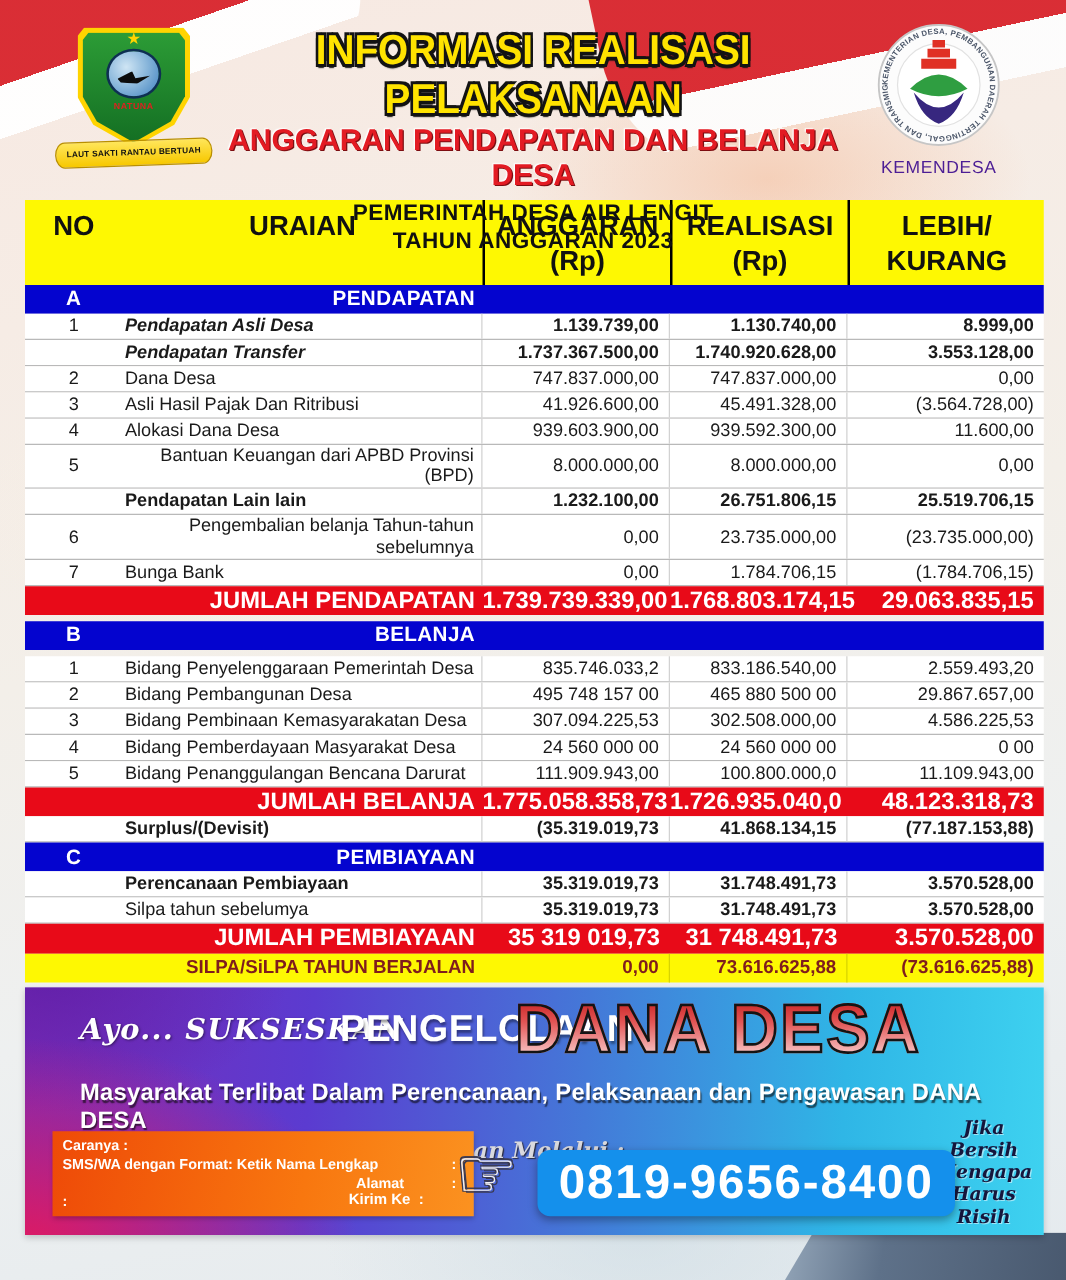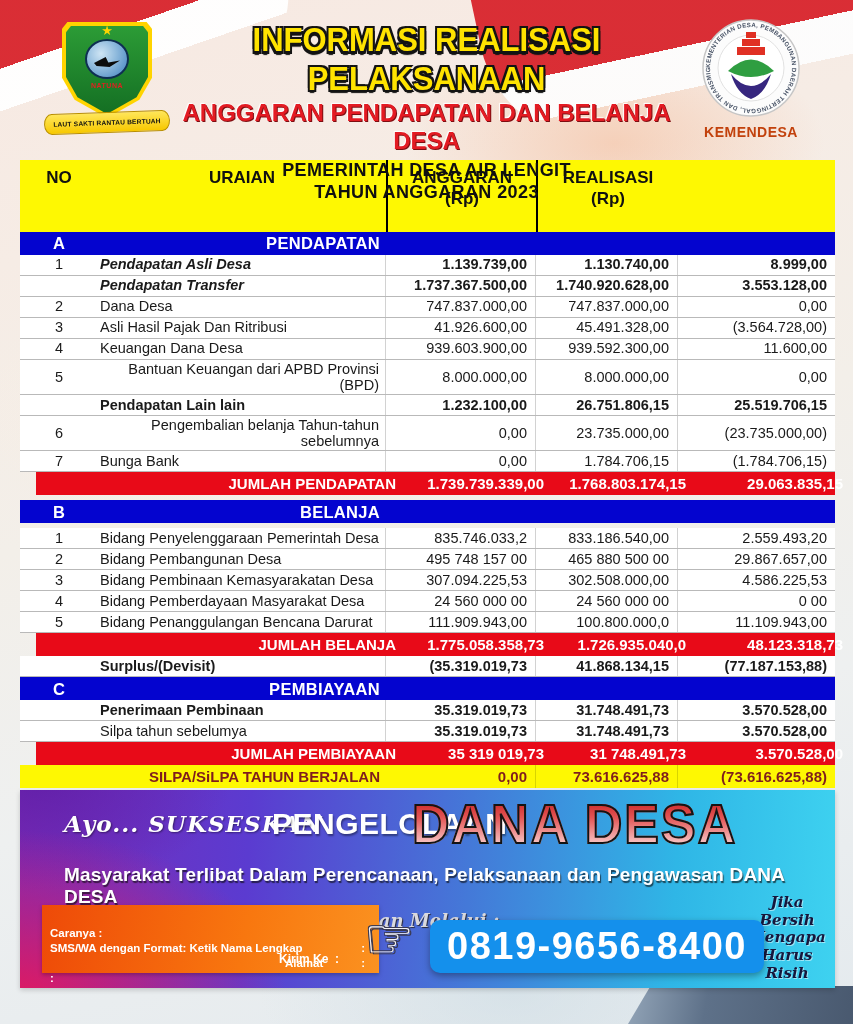--- a/index.html
+++ b/index.html
@@ -40,38 +40,38 @@
   .shield .globe { position:absolute; top:17px; left:50%; transform:translateX(-50%); width:44px; height:40px; border-radius:50%;
     background:radial-gradient(circle at 35% 35%, #cfe5f4 0%, #8db9dc 45%, #3d7fbe 100%); border:2px solid #0e2f52; z-index:2; }
   .shield .globe::after { content:""; position:absolute; left:7px; top:16px; width:26px; height:10px; background:#0c0c0c;
     clip-path:polygon(0 60%,45% 0,55% 55%,100% 35%,60% 100%,10% 90%); }
   .shield .nm { position:absolute; top:60px; left:0; right:0; text-align:center; color:#e02020; font-size:7px; font-weight:700; z-index:2; letter-spacing:.5px; }
   .motto { position:relative; margin:-6px auto 0; width:126px; height:21px; background:linear-gradient(#ffe65a,#f7c800);
     border:1px solid #b98f00; border-radius:11px/70%; display:flex; align-items:center; justify-content:center;
     font-size:6.6px; font-weight:700; color:#111; letter-spacing:.2px; transform:rotate(-2deg); z-index:8; }
   
   .kemendesa { position:absolute; right:36px; top:18px; width:132px; height:128px; z-index:7; text-align:center; }
-  .kname { margin-top:2px; font-size:14px; font-weight:700; color:#c2410c; letter-spacing:.5px; }
+  .kname { margin-top:2px; font-size:14px; font-weight:400; color:#4c1d95; letter-spacing:.5px; }
   
   .tbl { position:absolute; left:20px; top:160px; width:815px; z-index:5; }
   .thead { display:grid; grid-template-columns:78px 288px 150px 142px 157px; background:#fef802; }
-  .th { padding-top:7px; padding-bottom:22px; text-align:center; font-size:17px; font-weight:700; color:#111; line-height:1.25; }
+  .th { padding-top:7px; padding-bottom:6px; text-align:center; font-size:22px; font-weight:700; color:#111; line-height:1.25; }
   .th.vsep { border-left:2px solid #000000; }
   .trow { display:grid; grid-template-columns:78px 288px 150px 142px 157px; background:#ffffff; align-items:center; }
   .trow.item { border-bottom:1px solid #b9b9b9; min-height:21px; font-size:14.5px; color:#1a1a1a; }
   .trow.tall { min-height:34px; }
   .trow .cell { line-height:1.12; padding-top:1px; padding-bottom:1px; }
   .cell.no { text-align:center; }
   .cell.ur { padding-left:2px; padding-right:6px;text-align:right; }
   .cell.num { text-align:right; padding-right:8px; font-variant-numeric:tabular-nums; }
   .trow.item .cell.ur, .trow.item .cell.num:not(.last) { border-right:1px solid #d2d2d2; align-self:stretch; display:flex; align-items:center; }
   .trow.item .cell.num:not(.last) { justify-content:flex-end; }
   .b { font-weight:700; } .i { font-style:italic; }
   .trow.section { background:#0404cf; color:#ffffff; font-weight:700; min-height:23px; font-size:16.5px; letter-spacing:.3px; }
-  .trow.total { background:#e80a18; color:#ffffff; font-weight:700; min-height:23px; font-size:15px;margin-left:16px; }
+  .trow.total { background:#e80a18; color:#ffffff; font-weight:700; min-height:23px; font-size:19px; }
   .trow.grand { background:#fef802; color:#7f1d1d; font-weight:700; min-height:23px; font-size:15px; }
   .trow.grand .cell.num:not(.last) { border-right:1px solid #d8d400; align-self:stretch; display:flex; align-items:center; justify-content:flex-end; }
   .trow.gap { margin-top:5px; }
   
   .banner { position:absolute; left:20px; top:790px; width:815px; height:198px; z-index:6;
     background:
       radial-gradient(ellipse 430px 270px at 0% 105%, rgba(232,24,90,0.92) 0%, rgba(232,24,90,0) 62%),
       radial-gradient(ellipse 300px 170px at 2% -5%, rgba(92,28,164,0.75) 0%, rgba(92,28,164,0) 65%),
       linear-gradient(93deg, #7a2cb8 0%, #5b3bd0 28%, #4479d8 55%, #2fb6e6 80%, #3ed2f0 100%);
     box-shadow:0 2px 5px rgba(0,0,0,.18); }
@@ -84,21 +84,21 @@
     -webkit-background-clip:text; background-clip:text; color:transparent;
     -webkit-text-stroke:2px #141414; transform:scaleY(1.05); }
   .bline1 { position:absolute; left:44px; top:74px; font-size:19px; font-weight:700; color:#ffffff;
     text-shadow:1px 2px 1px rgba(10,10,10,.65); letter-spacing:.2px; }
   .bline2 { position:absolute; left:44px; top:101px; font-size:21px; font-weight:700; color:#ffffff;
     text-shadow:1px 2px 1px rgba(10,10,10,.65);margin-top:20px; }
   .disampaikan { position:absolute; left:252px; top:120px; font-family:"DejaVu Serif", serif; font-style:italic;
     font-weight:700; font-size:18px; color:#d9d9de; text-shadow:1px 1px 1px #2a2a3a; }
   .obox { position:absolute; left:22px; top:115px; width:337px; height:68px;
     background:linear-gradient(100deg,#ee4a08 0%, #f8770f 60%, #fb9220 100%);
-    box-shadow:0 2px 4px rgba(0,0,0,.25); padding:21px 8px 0 8px; color:#ffffff; font-weight:700; font-size:11.5px; line-height:1.3; }
+    box-shadow:0 2px 4px rgba(0,0,0,.25); padding:5px 8px 0 8px; color:#ffffff; font-weight:700; font-size:11.5px; line-height:1.3; }
   .fmt-row { display:flex; }
   .fl { width:318px; }
   .fl.c2 { text-align:right; padding-right:38px; }
   .fc { width:10px; }
   .kirim { position:absolute; right:40px; bottom:5px; font-weight:700; font-size:12px; }
   .hand { position:absolute; left:344px; top:116px; font-size:56px; color:#f0f0f6; z-index:8;
     text-shadow:2px 2px 0 #3a3a52, -1px -1px 0 #3a3a52, 1px -1px 0 #3a3a52, -1px 1px 0 #3a3a52; }
   .phonebox { position:absolute; left:410px; top:130px; width:334px; height:53px; background:#1490ec; border-radius:10px;
     box-shadow:0 3px 7px rgba(0,0,0,.35); display:flex; align-items:center; justify-content:center;
     font-size:38px; font-weight:900; color:#ffffff; letter-spacing:1.5px; z-index:7; }
@@ -150,20 +150,21 @@
   </svg>
   <div class="kname">KEMENDESA</div>
 </div>
 
 <div class="tbl">
   <div class="thead">
     <div class="th"><span>NO</span></div>
     <div class="th"><span>URAIAN</span></div>
     <div class="th vsep"><span>ANGGARAN</span><br><span>(Rp)</span></div>
     <div class="th vsep"><span>REALISASI</span><br><span>(Rp)</span></div>
+    <div class="th vsep"><span>LEBIH/</span><br><span>KURANG</span></div>
   </div>
   <div>
       <div class="trow section">
         <div class="cell no">A</div>
         <div class="cell ur">PENDAPATAN</div>
         <div class="cell num"></div>
         <div class="cell num"></div>
         <div class="cell num last"></div>
       </div>
       <div class="trow item">
@@ -189,21 +190,21 @@
       </div>
       <div class="trow item">
         <div class="cell no">3</div>
         <div class="cell ur">Asli Hasil Pajak Dan Ritribusi</div>
         <div class="cell num">41.926.600,00</div>
         <div class="cell num">45.491.328,00</div>
         <div class="cell num last">(3.564.728,00)</div>
       </div>
       <div class="trow item">
         <div class="cell no">4</div>
-        <div class="cell ur">Keuangan Dana Desa</div>
+        <div class="cell ur">Alokasi Dana Desa</div>
         <div class="cell num">939.603.900,00</div>
         <div class="cell num">939.592.300,00</div>
         <div class="cell num last">11.600,00</div>
       </div>
       <div class="trow item tall">
         <div class="cell no">5</div>
         <div class="cell ur">Bantuan Keuangan dari APBD Provinsi (BPD)</div>
         <div class="cell num">8.000.000,00</div>
         <div class="cell num">8.000.000,00</div>
         <div class="cell num last">0,00</div>
@@ -294,21 +295,21 @@
       </div>
       <div class="trow section">
         <div class="cell no">C</div>
         <div class="cell ur">PEMBIAYAAN</div>
         <div class="cell num"></div>
         <div class="cell num"></div>
         <div class="cell num last"></div>
       </div>
       <div class="trow item">
         <div class="cell no"></div>
-        <div class="cell ur b">Penerimaan Pembinaan</div>
+        <div class="cell ur b">Perencanaan Pembiayaan</div>
         <div class="cell num b">35.319.019,73</div>
         <div class="cell num b">31.748.491,73</div>
         <div class="cell num b last">3.570.528,00</div>
       </div>
       <div class="trow item">
         <div class="cell no"></div>
         <div class="cell ur">Silpa tahun sebelumya</div>
         <div class="cell num b">35.319.019,73</div>
         <div class="cell num b">31.748.491,73</div>
         <div class="cell num b last">3.570.528,00</div>

